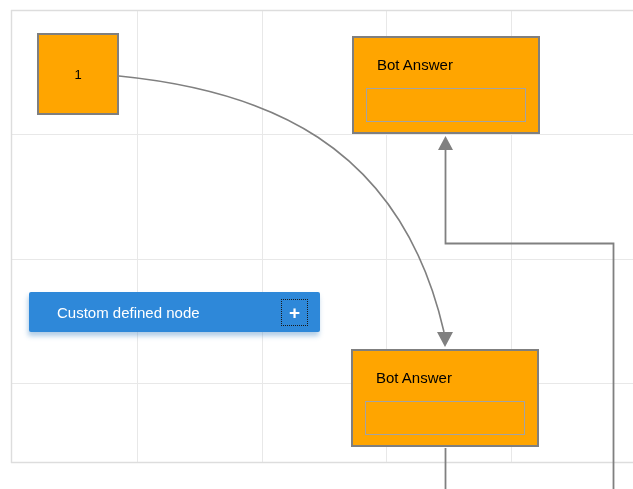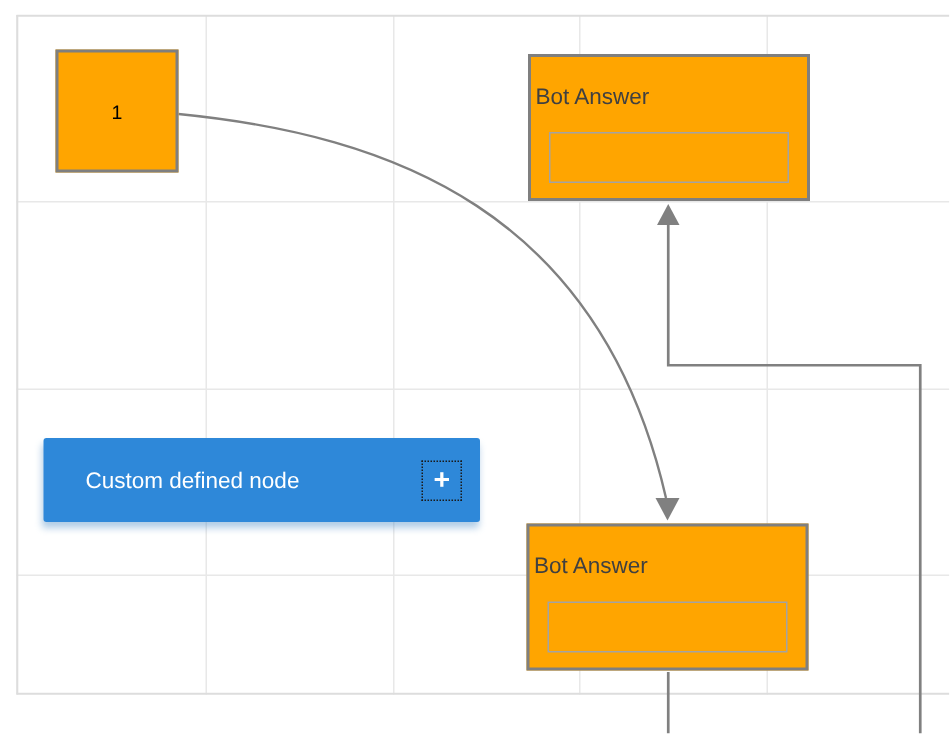--- a/index.html
+++ b/index.html
@@ -43,41 +43,41 @@
   .node-bot {
     width: 188px;
     height: 98px;
     background: #FFA500;
     border: 2px solid #7F7F7F;
   }
   .node-bot-top  { left: 352px; top: 36px; }
   .node-bot-bottom { left: 351px; top: 349px; }
   .node-bot .bot-title {
     position: absolute;
-    left: 3px;
+    left: 23px;
     top: 18px;
     font-size: 15px;
-    color: #404040;
+    color: #000000;
     white-space: nowrap;
   }
   .node-bot .bot-input {
     position: absolute;
     left: 12px;
     top: 50px;
     width: 160px;
     height: 34px;
     box-sizing: border-box;
     border: 1.5px solid #A3A3A3;
     background: transparent;
   }
   .node-custom {
     left: 29px;
     top: 292px;
     width: 291px;
-    height: 56px;
+    height: 40px;
     background: #2E88D9;
     border-radius: 2px;
     box-shadow: -1px 4px 5px rgba(83, 144, 200, 0.45);
     display: flex;
     align-items: center;
     color: #ffffff;
   }
   .node-custom .custom-label {
     font-size: 15px;
     padding-left: 28px;

